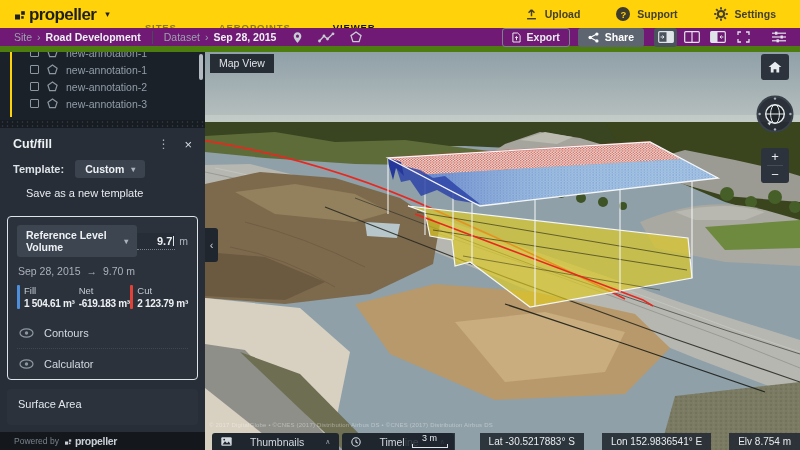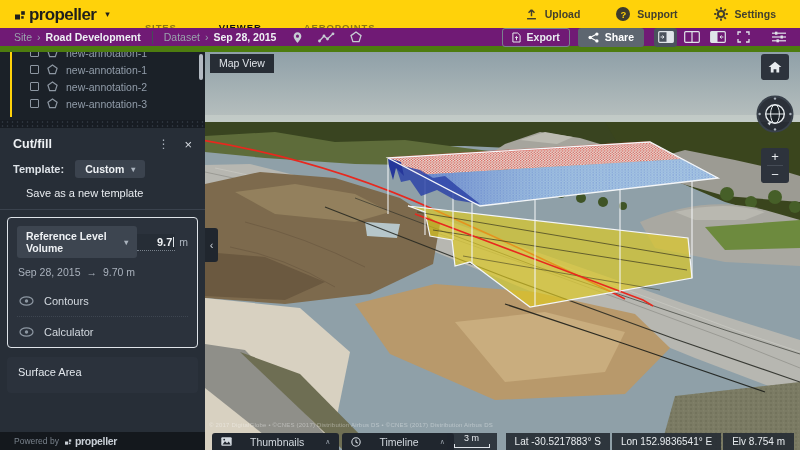--- a/index.html
+++ b/index.html
@@ -110,21 +110,21 @@
   .zoom-ctl { width:28px; background:#2d333c; border-radius:3px; display:flex; flex-direction:column; align-items:center; }
   .zoom-btn { width:100%; height:17px; color:#e8ecef; font-size:13px; display:flex; align-items:center; justify-content:center; cursor:pointer; }
   .zoom-div { width:16px; height:1px; background:#454c56; }
 
   .bottom-tabs { position:absolute; left:7px; bottom:0; display:flex; gap:3px; z-index:6; }
   .btab { background:#20262e; border-radius:3px 3px 0 0; height:17px; display:flex; align-items:center; gap:18px;
           padding:0 9px; font-size:10.5px; color:#d3d9df; cursor:pointer; }
   .btab .chev { font-size:7px; color:#9aa3ad; margin-left:3px; }
   .attribution { position:absolute; left:4px; right:0; bottom:22px; font-size:6px; color:rgba(255,255,255,0.38);
                  z-index:4; letter-spacing:0.2px; white-space:nowrap; overflow:hidden; }
-  .coords { position:absolute; right:6px; bottom:0; display:flex; align-items:flex-end; gap:2px; z-index:6; }
+  .coords { position:absolute; right:0; bottom:0; display:flex; align-items:flex-end; gap:18px; z-index:6; }
   .scale-box { background:rgba(32,38,46,0.85); height:17px; padding:1px 7px 2px; display:flex; flex-direction:column;
                align-items:center; justify-content:center; margin-right:7px; }
   .scale-text { font-size:9px; color:#e8ecef; line-height:1; }
   .scale-bracket { width:36px; height:4px; border:1px solid #dfe4e9; border-top:none; margin-top:1px; }
   .coord-box { background:rgba(38,44,52,0.92); height:17px; display:flex; align-items:center; padding:0 9px;
                font-size:10px; color:#e8ecef; white-space:nowrap; }
 </style>
 </head>
 <body>
 
@@ -133,22 +133,22 @@
     <svg width="11" height="13" viewBox="0 0 11 13">
       <rect x="0" y="6.5" width="5" height="5" fill="#1f1f1c"></rect>
       <rect x="6.2" y="3.2" width="3.6" height="3.6" fill="#1f1f1c"></rect>
       <rect x="6.2" y="8.2" width="2.5" height="2.5" fill="#1f1f1c"></rect>
     </svg>
     <span class="brand-name">propeller</span>
     <span class="brand-caret">▾</span>
   </div>
   <nav class="tabs">
     <div class="tab">SITES</div>
+    <div class="tab">AEROPOINTS</div>
     <div class="tab active">VIEWER</div>
-    <div class="tab">AEROPOINTS</div>
   </nav>
   <div class="top-actions">
     <div class="top-action">
       <svg width="13" height="12" viewBox="0 0 14 13">
         <path d="M7,9 V2 M7,2 L3.8,5.2 M7,2 L10.2,5.2" stroke="#43402e" stroke-width="1.6" fill="none"></path>
         <path d="M2.2,11.6 H11.8" stroke="#43402e" stroke-width="1.6"></path>
       </svg>
       <span>Upload</span>
     </div>
     <div class="top-action">
@@ -333,20 +333,43 @@
         </span>
         <span class="ref-input">
           <span class="ref-value"><span>9.7</span><span class="caret-bar"></span></span>
           <span class="ref-unit">m</span>
         </span>
       </div>
       <div class="ref-date">
         <span>Sep 28, 2015</span>
         <span>→</span>
         <span>9.70 m</span>
+      </div>
+      <div class="stats">
+        <div class="stat fill">
+          <span class="stat-bar"></span>
+          <span>
+              <div class="stat-label">Fill</div>
+          <div class="stat-value">1 504.61 m³</div>
+            </span>
+        </div>
+        <div class="stat net">
+          <span class="stat-bar"></span>
+          <span>
+              <div class="stat-label">Net</div>
+          <div class="stat-value">-619.183 m³</div>
+            </span>
+        </div>
+        <div class="stat cut">
+          <span class="stat-bar"></span>
+          <span>
+              <div class="stat-label">Cut</div>
+          <div class="stat-value">2 123.79 m³</div>
+            </span>
+        </div>
       </div>
       <div class="toggle-row">
         <svg width="15" height="10" viewBox="0 0 15 10">
           <ellipse cx="7.5" cy="5" rx="6.5" ry="4.2" fill="none" stroke="#8d97a2" stroke-width="1.2"></ellipse>
           <circle cx="7.5" cy="5" r="1.7" fill="#8d97a2"></circle>
         </svg>
         <span>Contours</span>
       </div>
       <div class="toggle-row">
         <svg width="15" height="10" viewBox="0 0 15 10">

